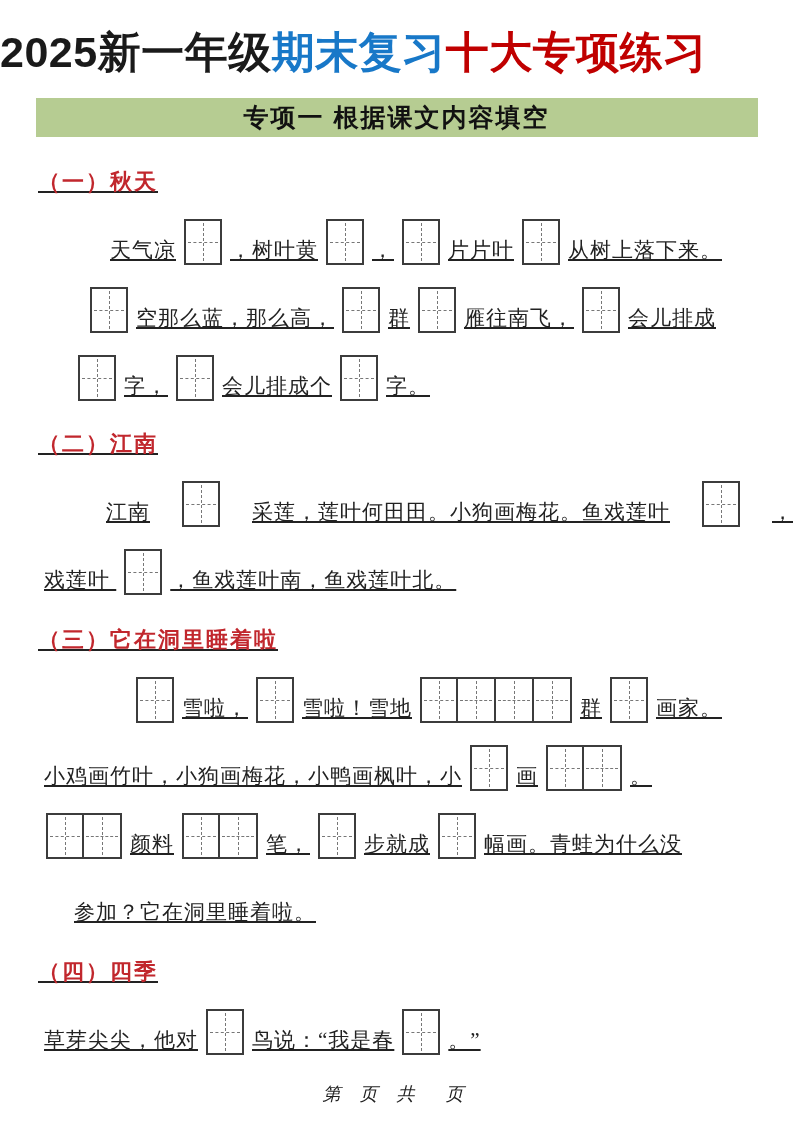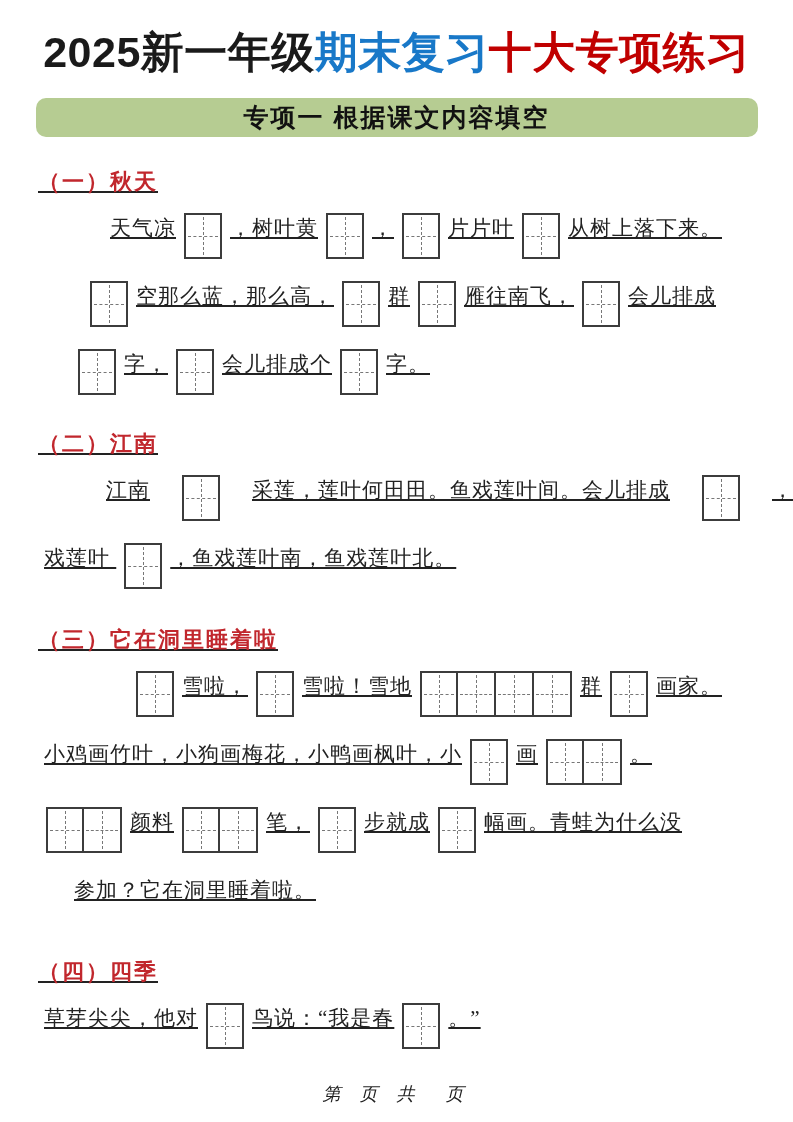--- a/index.html
+++ b/index.html
@@ -2,38 +2,38 @@
 <html><head>
 <meta charset="utf-8">
 <style>
   html,body{margin:0;padding:0;background:#ffffff;}
   .page{
     width:793px;height:1122px;position:relative;background:#ffffff;
     font-family:"Liberation Serif","DejaVu Serif",serif;color:#222;
     overflow:hidden;box-sizing:border-box;
   }
   .title{
-    margin:0;padding-top:26px;text-align:center;
+    margin:0;padding-top:26px;
     font-family:"Liberation Sans","DejaVu Sans",sans-serif;
     font-weight:bold;font-size:43px;line-height:52px;letter-spacing:0.5px;
     white-space:nowrap;
   }
   .banner{
     margin:20px auto 0;width:722px;height:39px;
     display:flex;align-items:center;justify-content:center;
     font-family:"Liberation Sans","DejaVu Sans",sans-serif;
-    font-weight:bold;font-size:25px;color:#111;letter-spacing:2px;border-radius:10px;
+    font-weight:bold;font-size:25px;color:#111;letter-spacing:2px;
   }
   .content{padding:0 38px 0 38px;text-decoration:underline;}
   .sec-h{
     font-size:22px;font-weight:bold;margin-top:30px;line-height:30px;
     letter-spacing:2px;
   }
   .line{
-    display:flex;align-items:flex-start;flex-wrap:nowrap;
+    display:flex;align-items:flex-end;flex-wrap:nowrap;
     margin-top:16px;font-size:21px;min-height:52px;line-height:30px;
     letter-spacing:1px;white-space:pre;
   }
   .txt{white-space:pre;}
   .tz-group{display:inline-flex;margin:0 8px;flex:none;}
   .tz{
     display:inline-block;width:38px;height:46px;
     border:2px solid #3c3c3c;position:relative;box-sizing:border-box;
     background:#fff;flex:none;
   }
@@ -65,21 +65,21 @@
 
   <div class="content">
       <section class="sec">
         <div class="sec-h" style="color: rgb(193, 39, 45);">（一）秋天</div>
         <div class="line" style="padding-left: 72px;"><span class="txt">天气凉</span><span class="tz-group"><span class="tz"></span></span><span class="txt">，树叶黄</span><span class="tz-group"><span class="tz"></span></span><span class="txt">，</span><span class="tz-group"><span class="tz"></span></span><span class="txt">片片叶</span><span class="tz-group"><span class="tz"></span></span><span class="txt">从树上落下来。</span></div>
         <div class="line" style="padding-left: 44px;"><span class="tz-group"><span class="tz"></span></span><span class="txt">空那么蓝，那么高，</span><span class="tz-group"><span class="tz"></span></span><span class="txt">群</span><span class="tz-group"><span class="tz"></span></span><span class="txt">雁往南飞，</span><span class="tz-group"><span class="tz"></span></span><span class="txt">会儿排成</span></div>
         <div class="line" style="padding-left: 32px;"><span class="tz-group"><span class="tz"></span></span><span class="txt">字，</span><span class="tz-group"><span class="tz"></span></span><span class="txt">会儿排成个</span><span class="tz-group"><span class="tz"></span></span><span class="txt">字。</span></div>
       </section>
       <section class="sec">
         <div class="sec-h" style="color: rgb(193, 39, 45); margin-top: 28px;">（二）江南</div>
-        <div class="line" style="padding-left: 68px; gap: 24px;"><span class="txt">江南</span><span class="tz-group"><span class="tz"></span></span><span class="txt">采莲，莲叶何田田。鱼戏莲叶间。会儿排成</span><span class="tz-group"><span class="tz"></span></span><span class="txt">，鱼</span></div>
+        <div class="line" style="padding-left: 68px; gap: 24px;"><span class="txt">江南</span><span class="tz-group"><span class="tz"></span></span><span class="txt">采莲，莲叶何田田。小狗画梅花。鱼戏莲叶</span><span class="tz-group"><span class="tz"></span></span><span class="txt">，鱼</span></div>
         <div class="line" style="padding-left: 6px;"><span class="txt">戏莲叶 </span><span class="tz-group"><span class="tz"></span></span><span class="txt">，鱼戏莲叶南，鱼戏莲叶北。</span></div>
       </section>
       <section class="sec">
         <div class="sec-h" style="color: rgb(193, 39, 45);">（三）它在洞里睡着啦</div>
         <div class="line" style="padding-left: 90px;"><span class="tz-group"><span class="tz"></span></span><span class="txt">雪啦，</span><span class="tz-group"><span class="tz"></span></span><span class="txt">雪啦！雪地</span><span class="tz-group"><span class="tz"></span><span class="tz"></span><span class="tz"></span><span class="tz"></span></span><span class="txt">群</span><span class="tz-group"><span class="tz"></span></span><span class="txt">画家。</span></div>
         <div class="line" style="padding-left: 6px;"><span class="txt">小鸡画竹叶，小狗画梅花，小鸭画枫叶，小</span><span class="tz-group"><span class="tz"></span></span><span class="txt">画</span><span class="tz-group"><span class="tz"></span><span class="tz"></span></span><span class="txt">。</span></div>
         <div class="line"><span class="tz-group"><span class="tz"></span><span class="tz"></span></span><span class="txt">颜料</span><span class="tz-group"><span class="tz"></span><span class="tz"></span></span><span class="txt">笔，</span><span class="tz-group"><span class="tz"></span></span><span class="txt">步就成</span><span class="tz-group"><span class="tz"></span></span><span class="txt">幅画。青蛙为什么没</span></div>
         <div class="line" style="padding-left: 36px;"><span class="txt">参加？它在洞里睡着啦。</span></div>
       </section>
       <section class="sec">

